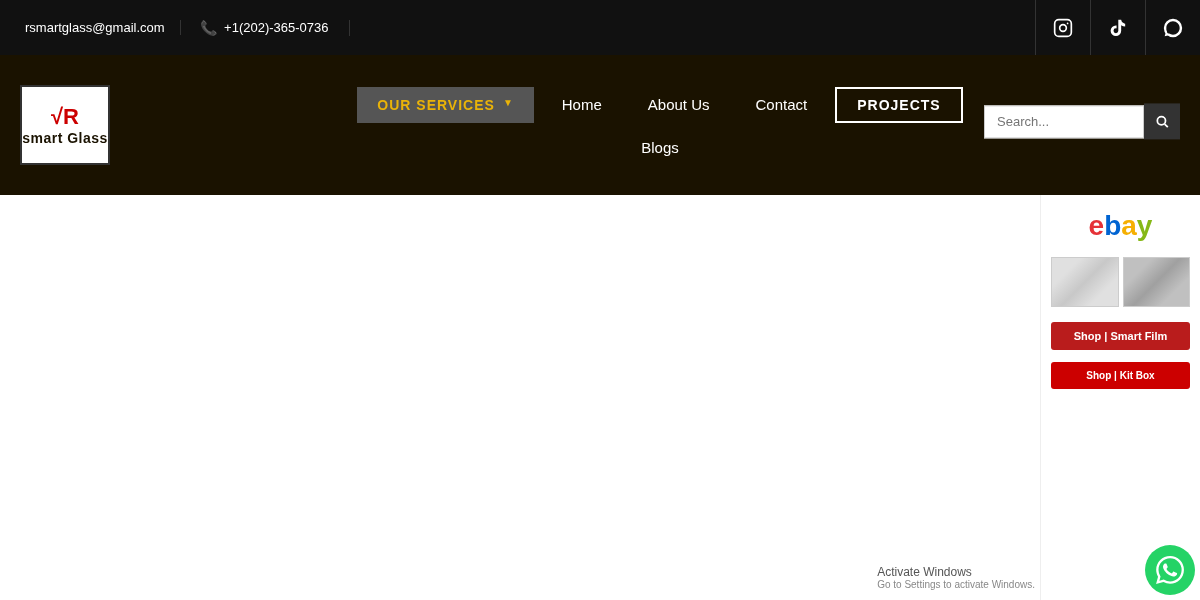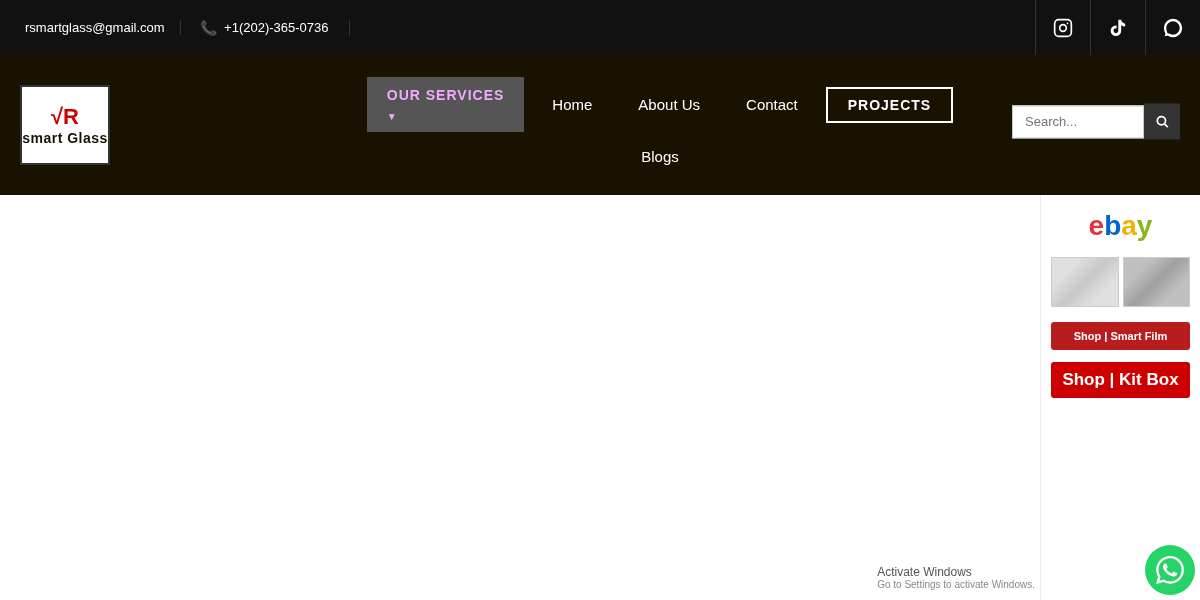--- a/index.html
+++ b/index.html
@@ -96,31 +96,30 @@
       gap: 10px;
       margin-bottom: 8px;
     }
     .nav-row-bottom {
       display: flex;
       align-items: flex-start;
     }
 
     .services-btn {
       background: #555;
-      color: #f0abfc;
+      color: #eab308;
       border: none;
       padding: 10px 20px;
       font-size: 14px;
       font-weight: bold;
       letter-spacing: 1px;
       cursor: pointer;
       display: flex;
       align-items: flex-start;
       gap: 8px;
-      flex-direction: column;
     }
     .chevron { font-size: 10px; }
 
     .nav-link {
       color: #fff;
       text-decoration: none;
       font-size: 15px;
       padding: 8px 18px;
       cursor: pointer;
     }
@@ -141,21 +140,21 @@
       right: 20px;
       top: 50%;
       transform: translateY(-60%);
       display: flex;
       align-items: center;
     }
     .search-input {
       border: 1px solid #ccc;
       padding: 8px 12px;
       font-size: 13px;
-      width: 132px;
+      width: 160px;
       outline: none;
       background: #fff;
     }
     .search-btn {
       background: #333;
       border: none;
       color: #fff;
       width: 36px;
       height: 36px;
       cursor: pointer;
@@ -228,21 +227,21 @@
       font-weight: bold;
       cursor: pointer;
       border-radius: 3px;
       margin-top: 5px;
     }
     .shop-btn2 {
       background: #c00;
       color: #fff;
       text-align: center;
       padding: 8px 6px;
-      font-size: 17px;
+      font-size: 10px;
       font-weight: bold;
       cursor: pointer;
       border-radius: 3px;
       margin-top: 2px;
     }
 
     .activate-windows {
       position: absolute;
       bottom: 10px;
       right: 165px;

